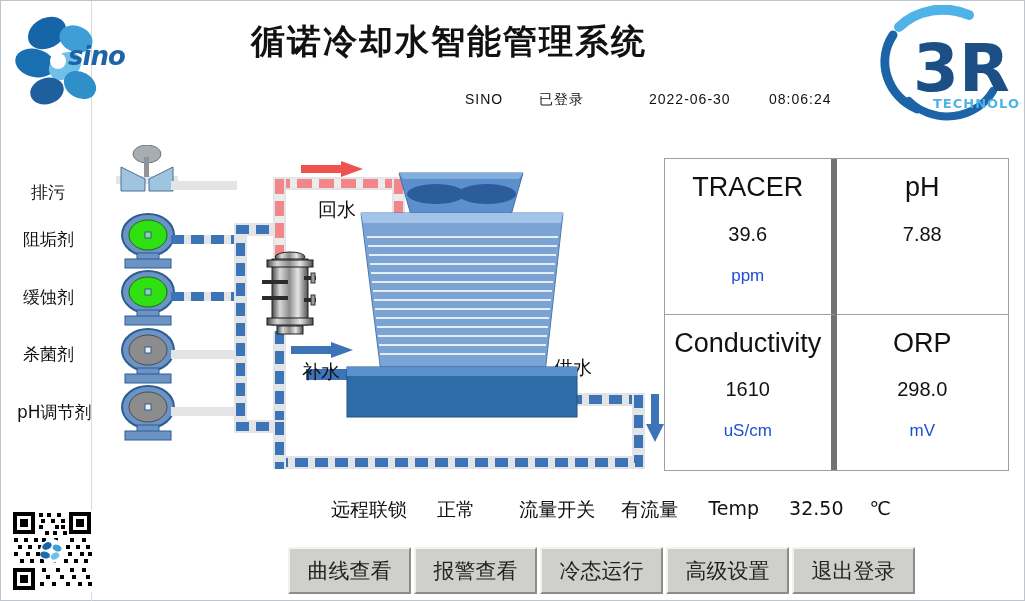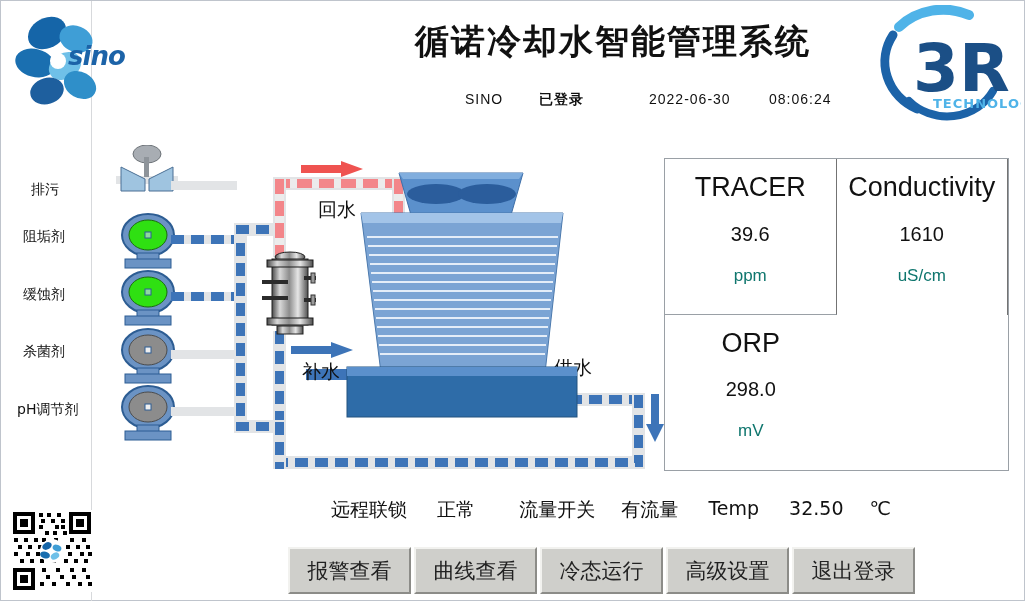--- a/index.html
+++ b/index.html
@@ -4,42 +4,42 @@
 <style>
   html,body{margin:0;padding:0;background:#ffffff;}
   body{width:1025px;height:601px;position:relative;overflow:hidden;
        font-family:"Liberation Sans","DejaVu Sans",sans-serif;color:#000;}
 
   #app{position:absolute;left:0;top:0;width:1025px;height:601px;
        border:1px solid #bfc4cc;box-sizing:border-box;background:#fff;}
 
   
   #header{position:absolute;left:0;top:0;width:953px;height:128px;}
-  #title{position:absolute;left:250px;top:18px;width:560px;text-align:right;
+  #title{position:absolute;left:250px;top:18px;width:560px;text-align:left;
          font-size:34px;font-weight:600;letter-spacing:2px;color:#111;
          font-family:"DejaVu Sans","Liberation Sans",sans-serif;}
   #loginbar{position:absolute;left:420px;top:90px;width:460px;height:22px;
             font-size:14px;color:#111;letter-spacing:1px;}
   #loginbar span{position:absolute;top:0;white-space:nowrap;}
   #lb-user{left:44px;}
-  #lb-state{left:118px;font-weight:bold;}
+  #lb-state{left:118px;}
   #lb-date{left:228px;}
   #lb-time{left:348px;}
 
   
   #sino-logo{position:absolute;left:12px;top:10px;width:130px;height:100px;}
   #sino-word{position:absolute;left:55px;top:30px;font-size:26px;font-weight:bold;
              font-style:italic;color:#1c63a8;letter-spacing:-1px;
              font-family:"DejaVu Sans","Liberation Sans",sans-serif;}
 
   
   #r3-logo{position:absolute;left:872px;top:4px;width:148px;height:118px;}
 
   
-  .eq-label{position:absolute;font-size:14px;color:#111;white-space:nowrap;
+  .eq-label{position:absolute;font-size:17px;color:#111;white-space:nowrap;
             font-family:"DejaVu Sans","Liberation Sans",sans-serif;text-align:right;}
 
   .pump{position:absolute;width:58px;height:56px;}
   .valve{position:absolute;width:62px;height:56px;}
 
   
   .hline{position:absolute;height:9px;background:#e2e4e6;}
   .dashline-h{position:absolute;height:9px;
      background:repeating-linear-gradient(to right,#3d74b8 0 13px,#e2e4e6 13px 20px);}
   .dashline-v{position:absolute;width:9px;
@@ -59,25 +59,25 @@
   
   .wlabel{position:absolute;font-size:19px;color:#111;background:transparent;
           font-family:"DejaVu Sans","Liberation Sans",sans-serif;}
 
   
   #panel{position:absolute;left:663px;top:157px;width:345px;height:313px;
          border:1px solid #9aa0a6;box-sizing:border-box;display:grid;
          grid-template-columns:1fr 1fr;grid-template-rows:1fr 1fr;}
   .cell{position:relative;display:flex;flex-direction:column;align-items:center;
         justify-content:flex-start;padding-top:14px;box-sizing:border-box;}
-  .cell.b-r{border-right:1px solid #737373;}
+  .cell.b-r{border-right:6px solid #737373;}
   .cell.b-b{border-bottom:1px solid #9aa0a6;}
   .c-name{font-size:27px;color:#111;line-height:1.1;}
   .c-val{font-size:20px;color:#111;margin-top:20px;}
-  .c-unit{font-size:17px;color:#0f766e;margin-top:20px;}
+  .c-unit{font-size:17px;color:#1d4ed8;margin-top:20px;}
 
   
   #statusrow{position:absolute;left:330px;top:496px;height:30px;
              font-size:19px;color:#111;white-space:nowrap;
              font-family:"DejaVu Sans","Liberation Sans",sans-serif;}
   #statusrow span{display:inline-block;vertical-align:top;}
   .gapA{width:18px;}
   .gapB{width:32px;}
   .gapC{width:14px;}
   .gapD{width:18px;}
@@ -315,20 +315,25 @@
       <rect x="10" y="200" width="230" height="9" fill="#5b90cc"></rect>
     </svg>
   </div>
 
   <div id="panel">
     <div class="cell b-r b-b">
       <div class="c-name">TRACER</div>
       <div class="c-val">39.6</div>
       <div class="c-unit">ppm</div>
     </div>
+    <div class="cell b-b">
+      <div class="c-name">pH</div>
+      <div class="c-val">7.88</div>
+      <div class="c-unit"></div>
+    </div>
     <div class="cell b-r">
       <div class="c-name">Conductivity</div>
       <div class="c-val">1610</div>
       <div class="c-unit">uS/cm</div>
     </div>
     <div class="cell">
       <div class="c-name">ORP</div>
       <div class="c-val">298.0</div>
       <div class="c-unit">mV</div>
     </div>
@@ -344,22 +349,22 @@
     <span>有流量</span>
     <span class="gapD"></span>
     <span>Temp</span>
     <span class="gapD"></span>
     <span>32.50</span>
     <span class="gapE"></span>
     <span>℃</span>
   </div>
 
   <div id="btnbar">
+    <div class="btn">曲线查看</div>
     <div class="btn">报警查看</div>
-    <div class="btn">曲线查看</div>
     <div class="btn">冷态运行</div>
     <div class="btn">高级设置</div>
     <div class="btn">退出登录</div>
   </div>
 
   <div id="qr">
     <svg width="82" height="82" viewBox="0 0 82 82">
       <rect width="82" height="82" fill="#fff"></rect>
       <g fill="#000">
         <rect x="2" y="2" width="22" height="22"></rect>

